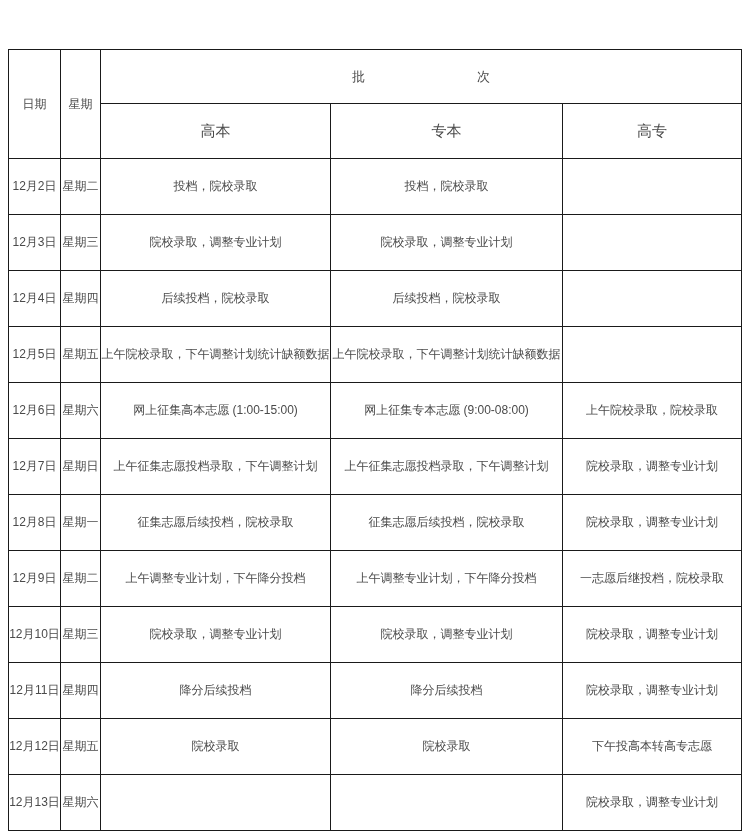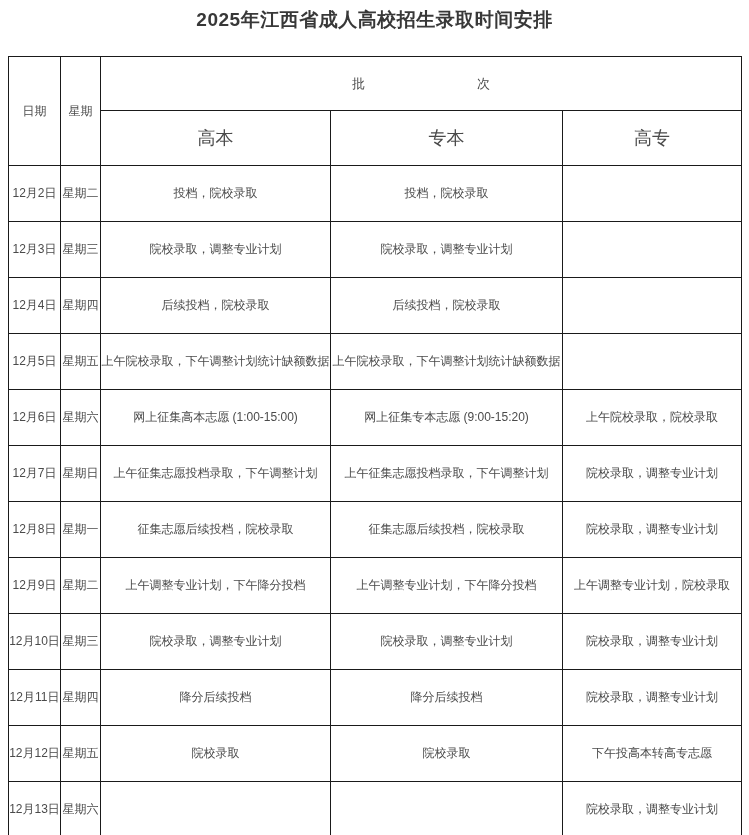--- a/index.html
+++ b/index.html
@@ -32,37 +32,36 @@
     text-align: center;
     vertical-align: middle;
     font-weight: normal;
     font-size: 12px;
     color: #4a4a4a;
     white-space: nowrap;
     overflow: hidden;
     padding: 0;
   }
   tr.hdr-top td { height: 54px; }
-  tr.hdr-sub td { height: 55px; font-size: 18px; }
+  tr.hdr-sub td { height: 55px; font-size: 15px; }
   tr.data-row td { height: 56px; margin-left: 28px; }
   .batch-cell-inner {
     display: flex;
     justify-content: center;
     align-items: center;
     gap: 112px;
     font-size: 13px;
   }
   td.rowspan-head { font-size: 12.5px; }
 </style>
 </head>
 <body>
 
 <div class="page">
 
-  <div class="page-title">2025年江西省成人高校招生录取时间安排</div>
 
   <table class="schedule">
     <colgroup>
       <col style="width:52px">
       <col style="width:40px">
       <col style="width:230px">
       <col style="width:232px">
       <col style="width:179px">
     </colgroup>
 
@@ -113,21 +112,21 @@
       <td>星期五</td>
       <td>上午院校录取，下午调整计划统计缺额数据</td>
       <td>上午院校录取，下午调整计划统计缺额数据</td>
       <td></td>
     </tr>
 
     <tr class="data-row">
       <td>12月6日</td>
       <td>星期六</td>
       <td>网上征集高本志愿 (1:00-15:00)</td>
-      <td>网上征集专本志愿 (9:00-15:20)</td>
+      <td>网上征集专本志愿 (9:00-08:00)</td>
       <td>上午院校录取，院校录取</td>
     </tr>
 
     <tr class="data-row">
       <td>12月7日</td>
       <td>星期日</td>
       <td>上午征集志愿投档录取，下午调整计划</td>
       <td>上午征集志愿投档录取，下午调整计划</td>
       <td>院校录取，调整专业计划</td>
     </tr>
@@ -138,21 +137,21 @@
       <td>征集志愿后续投档，院校录取</td>
       <td>征集志愿后续投档，院校录取</td>
       <td>院校录取，调整专业计划</td>
     </tr>
 
     <tr class="data-row">
       <td>12月9日</td>
       <td>星期二</td>
       <td>上午调整专业计划，下午降分投档</td>
       <td>上午调整专业计划，下午降分投档</td>
-      <td>上午调整专业计划，院校录取</td>
+      <td>一志愿后继投档，院校录取</td>
     </tr>
 
     <tr class="data-row">
       <td>12月10日</td>
       <td>星期三</td>
       <td>院校录取，调整专业计划</td>
       <td>院校录取，调整专业计划</td>
       <td>院校录取，调整专业计划</td>
     </tr>
 

